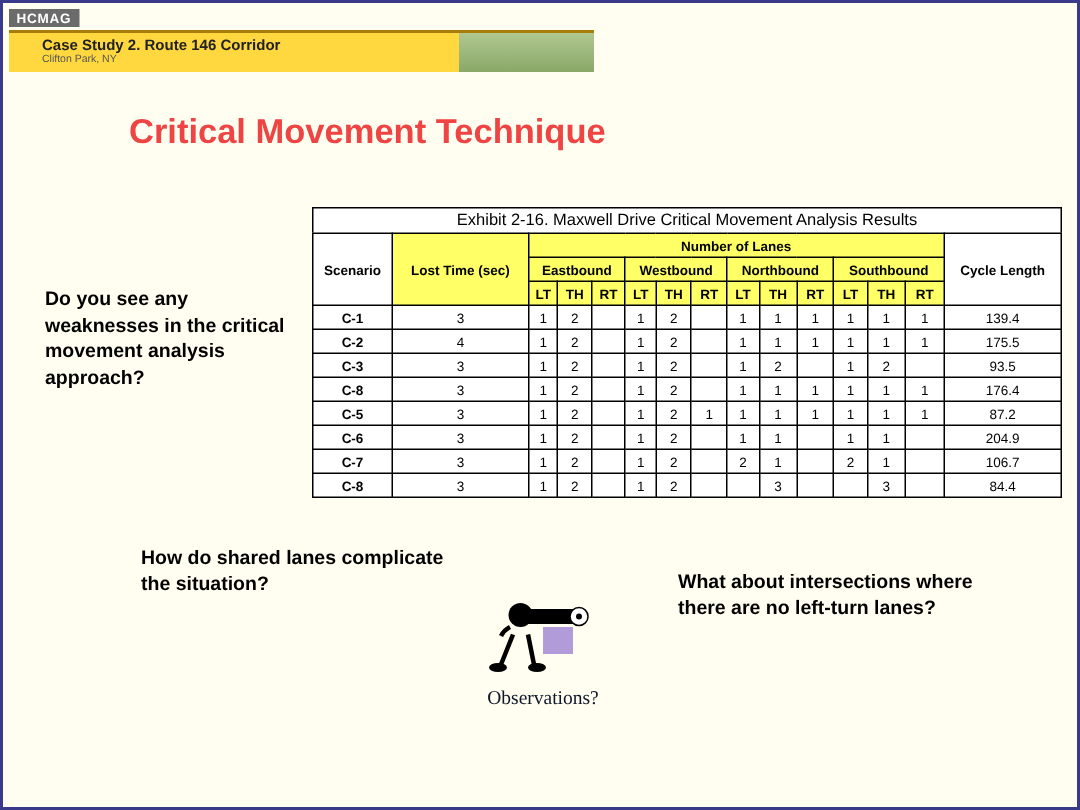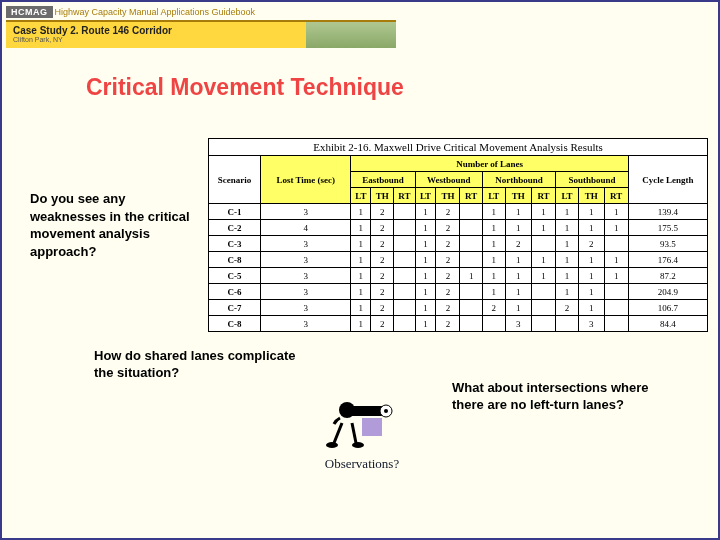--- a/index.html
+++ b/index.html
@@ -2,48 +2,47 @@
 <html><head>
 <meta charset="utf-8">
 <style>
   * { box-sizing: border-box; margin: 0; padding: 0; }
   body { width: 720px; height: 540px; background: #fffef0; font-family: Verdana, Arial, sans-serif; position: relative; border: 2px solid #3a3a8a; }
   .header-block { position: absolute; top: 4px; left: 4px; }
   .hcmag-bar { display: flex; align-items: center; gap: 2px; }
   .hcmag-badge { background: #6b6b6b; color: #fff; font-size: 9px; font-weight: bold; padding: 1px 5px; letter-spacing: 0.5px; }
   .hcmag-text { color: #a87c0a; font-size: 9px; }
   .case-row { display: flex; margin-top: 2px; }
-  .case-banner { background: #ffd840; padding: 3px 8px 3px 7px; width: 300px; border-top: 2px solid #a87c0a; }
+  .case-banner { background: #ffd840; padding: 3px 8px 3px 22px; width: 300px; border-top: 2px solid #a87c0a; }
   .case-title { font-weight: bold; font-size: 10px; color: #222; }
   .case-sub { font-size: 7px; color: #555; }
   .case-img { width: 90px; height: 28px; background: linear-gradient(#b0c890, #8aa868); border-top: 2px solid #a87c0a; }
   .main-title { position: absolute; top: 72px; left: 84px; font-size: 23px; font-weight: bold; color: #ef4444; font-family: "Trebuchet MS", Verdana, sans-serif; }
   .left-q { position: absolute; top: 188px; left: 28px; width: 170px; font-size: 13px; font-weight: bold; line-height: 1.35; }
-  .table-wrap { position: absolute; top: 136px; left: 206px; width: 500px; font-family: Liberation Serif, serif; }
+  .table-wrap { position: absolute; top: 136px; left: 206px; width: 500px; }
   .exhibit-title { text-align: center; font-size: 11px; background: #fff; border: 1px solid #000; border-bottom: none; padding: 2px 0; }
   table { border-collapse: collapse; width: 100%; background: #fff; font-size: 9px; }
   th, td { border: 1px solid #000; text-align: center; padding: 0; height: 16px; }
   th { font-weight: bold; }
   thead tr:first-child th.yellow, thead tr:nth-child(2) th.yellow, thead tr:nth-child(3) th { background: #ffff66; }
   thead th.white { background: #fff; }
   thead tr:first-child th:first-child { background: #fff; }
   tbody td:first-child { font-weight: bold; margin-left: 22px; }
-  .q2 { position: absolute; top: 346px; left: 92px; width: 220px; font-size: 13px; font-weight: bold; line-height: 1.3; }
+  .q2 { position: absolute; top: 362px; left: 92px; width: 220px; font-size: 13px; font-weight: bold; line-height: 1.3; }
   .q3 { position: absolute; top: 378px; left: 450px; width: 230px; font-size: 13px; font-weight: bold; line-height: 1.3; }
   .observer { position: absolute; top: 386px; left: 300px; width: 120px; text-align: center; }
   .obs-svg { width: 80px; height: 60px; }
   .obs-label { font-size: 13px; color: #0f172a; margin-top: 4px; font-family: "Times New Roman", serif; }
 </style>
 </head>
 <body>
 
 <div class="header-block">
   <div class="hcmag-bar">
     <span class="hcmag-badge">HCMAG</span>
-    <span class="hcmag-text">Highway Capacity Manual Applications Guidebook</span>
   </div>
   <div class="case-row">
     <div class="case-banner">
       <div class="case-title">Case Study 2. Route 146 Corridor</div>
       <div class="case-sub">Clifton Park, NY</div>
     </div>
     <div class="case-img"></div>
   </div>
 </div>
 

